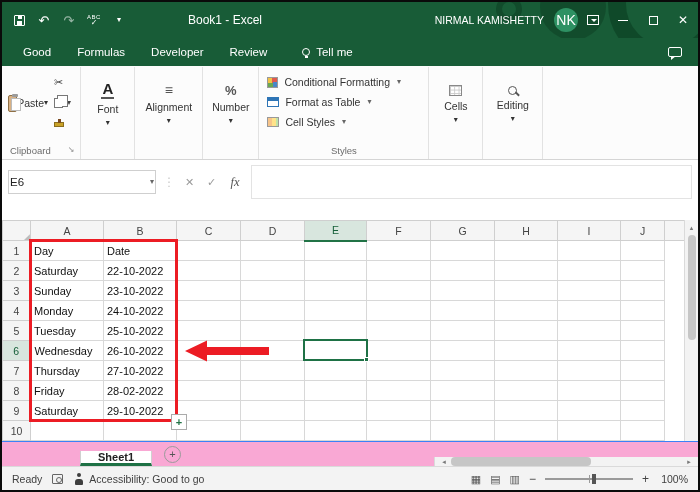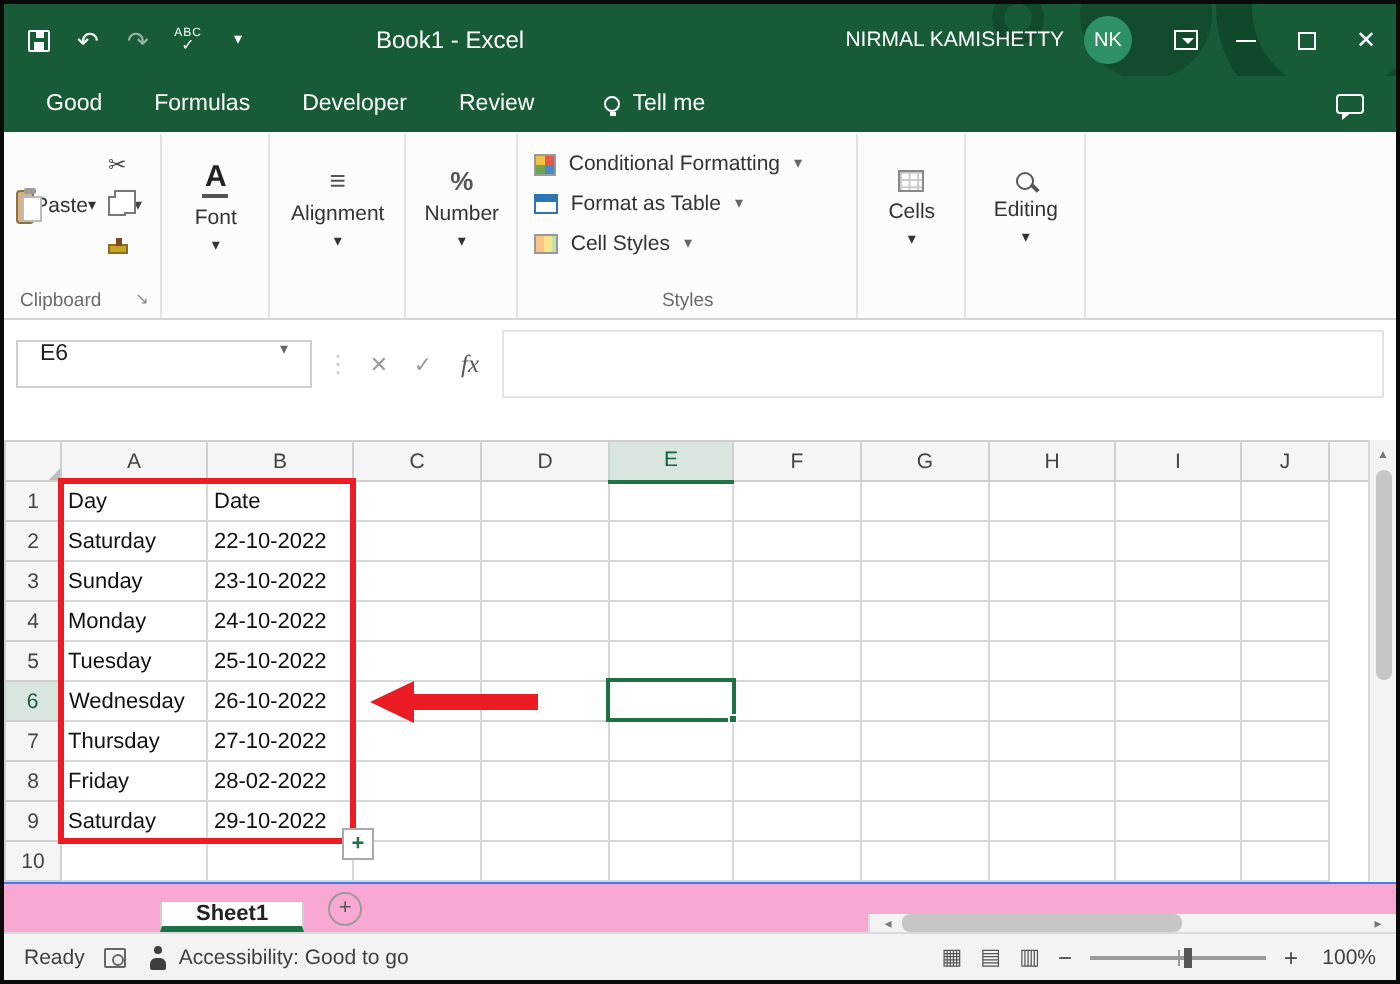--- a/index.html
+++ b/index.html
@@ -18,21 +18,21 @@
 .save-icon{width:11px;height:11px;border:1px solid #fff;border-radius:1px;position:relative}
 .save-icon::before{content:"";position:absolute;top:0;left:3px;width:4px;height:3px;background:#fff}
 .save-icon::after{content:"";position:absolute;bottom:0;left:2px;width:5px;height:4px;background:#fff}
 .abc-stack{display:flex;flex-direction:column;align-items:center;line-height:1}
 .abc-top{font-size:6px;letter-spacing:.5px}
 .abc-check{font-size:8px;margin-top:-1px}
 .caret{font-size:8px;line-height:1}
 .tb-title{font-size:12px;margin-left:62px;z-index:1;white-space:nowrap}
 .tb-right{margin-left:auto;display:flex;align-items:center;z-index:1;height:100%}
 .tb-user{font-size:10.5px;margin-right:10px}
-.avatar{width:24px;height:24px;border-radius:50%;background:#2E9163;color:#fff;font-size:10px;display:flex;align-items:center;justify-content:center;margin-right:12px;flex:0 0 auto}
+.avatar{width:24px;height:24px;border-radius:50%;background:#2E9163;color:#fff;font-size:14px;display:flex;align-items:center;justify-content:center;flex:0 0 auto}
 .winbtn{width:30px;height:100%;display:flex;align-items:center;justify-content:center}
 .min-line{width:10px;height:1px;background:#fff}
 .max-box{width:9px;height:9px;border:1px solid #fff}
 .close-glyph{font-size:12px}
 .rdo-icon{width:12px;height:10px;border:1px solid #fff;position:relative}
 .rdo-icon::after{content:"";position:absolute;left:2.5px;top:3px;border-left:3px solid transparent;border-right:3px solid transparent;border-top:3px solid #fff}
 
 
 .menubar{height:28px;background:#185C37;display:flex;align-items:stretch;color:#fff;padding-left:8px;flex:0 0 auto}
 .mtab{font-size:11.5px;padding:0 13px;display:flex;align-items:center;white-space:nowrap}
@@ -71,21 +71,21 @@
 .stylerow .caret{color:#666;margin-left:1px}
 .cf-icon{width:11px;height:11px;border:1px solid #999;background:conic-gradient(#e05a4e 0 25%,#4a86c8 25% 50%,#6aa84f 50% 75%,#f2c244 75%);flex:0 0 auto}
 .fat-icon{width:12px;height:10px;border:1px solid #2E75B6;background:linear-gradient(#2E75B6 0 3px,#fff 3px);flex:0 0 auto}
 .cs-icon{width:12px;height:10px;border:1px solid #999;background:linear-gradient(90deg,#f7c48a 0 4px,#ffe38a 4px 8px,#bfe3a8 8px);flex:0 0 auto}
 .cells-icon{width:13px;height:11px;border:1px solid #888;background-color:#fff;background-image:linear-gradient(#c9c9c9 1px,transparent 1px),linear-gradient(90deg,#c9c9c9 1px,transparent 1px);background-size:4.3px 3.6px}
 .mag-icon{width:9px;height:9px;border:1.5px solid #555;border-radius:50%;position:relative}
 .mag-icon::after{content:"";position:absolute;width:5px;height:1.5px;background:#555;transform:rotate(45deg);right:-4px;bottom:-1px}
 
 
 .fbar{height:44px;display:flex;align-items:center;padding:5px 6px;gap:7px;background:#fff;flex:0 0 auto}
-.namebox{width:148px;height:24px;border:1px solid #CFCFCF;background:#fff;display:flex;align-items:flex-start;padding:0 11px;font-size:11.5px;color:#222}
+.namebox{width:148px;height:24px;border:1px solid #CFCFCF;background:#fff;display:flex;align-items:center;padding:0 1px;font-size:11.5px;color:#222}
 .namebox .caret{margin-left:auto;color:#666}
 .vsep{color:#C9C9C9;font-size:12px;line-height:1}
 .fbtn{color:#9a9a9a;font-size:11px;width:15px;text-align:center}
 .fx{font-family:"Liberation Serif",serif;font-style:italic;color:#555;font-size:12.5px;width:18px;text-align:center}
 .finput{flex:1;height:34px;border:1px solid #E3E3E3;background:#fff;outline:none;font-size:11px;padding:0 6px}
 .wsgap{height:16px;background:#fff;flex:0 0 auto}
 
 
 .gridwrap{position:relative;flex:0 0 auto;height:221px;display:flex;overflow:hidden}
 table.sheet{border-collapse:collapse;table-layout:fixed;width:682px;flex:0 0 auto}

